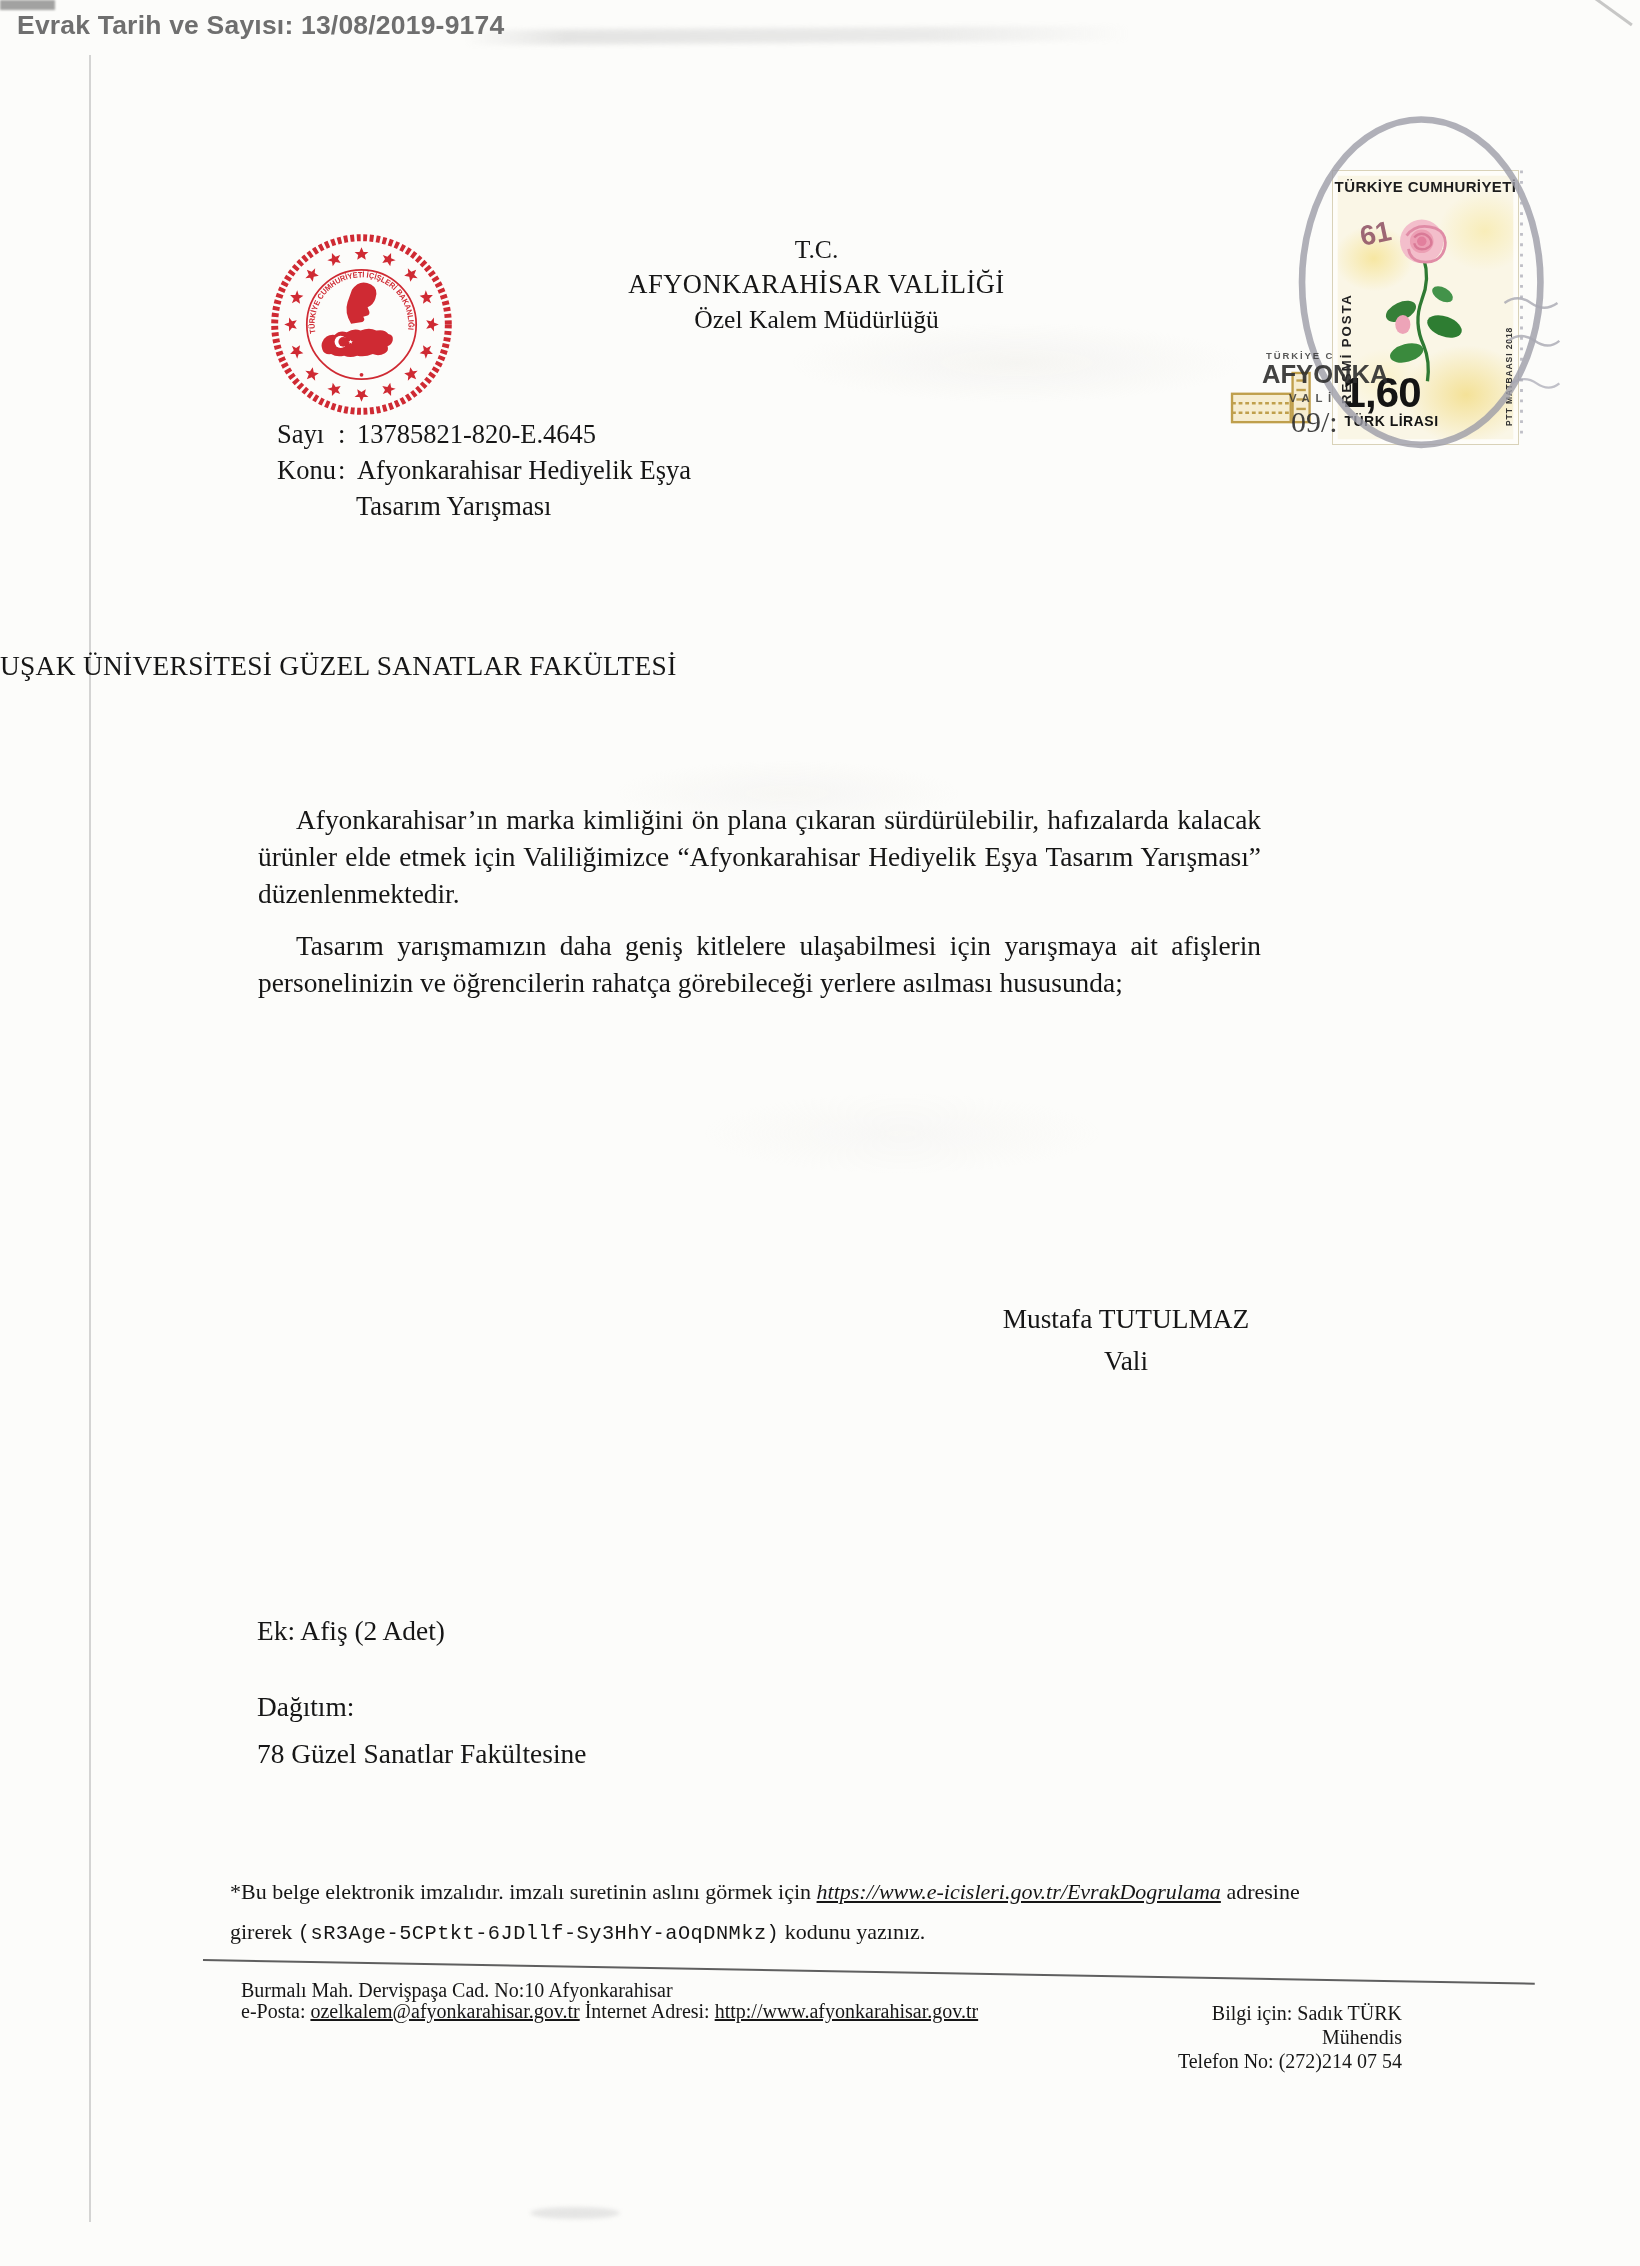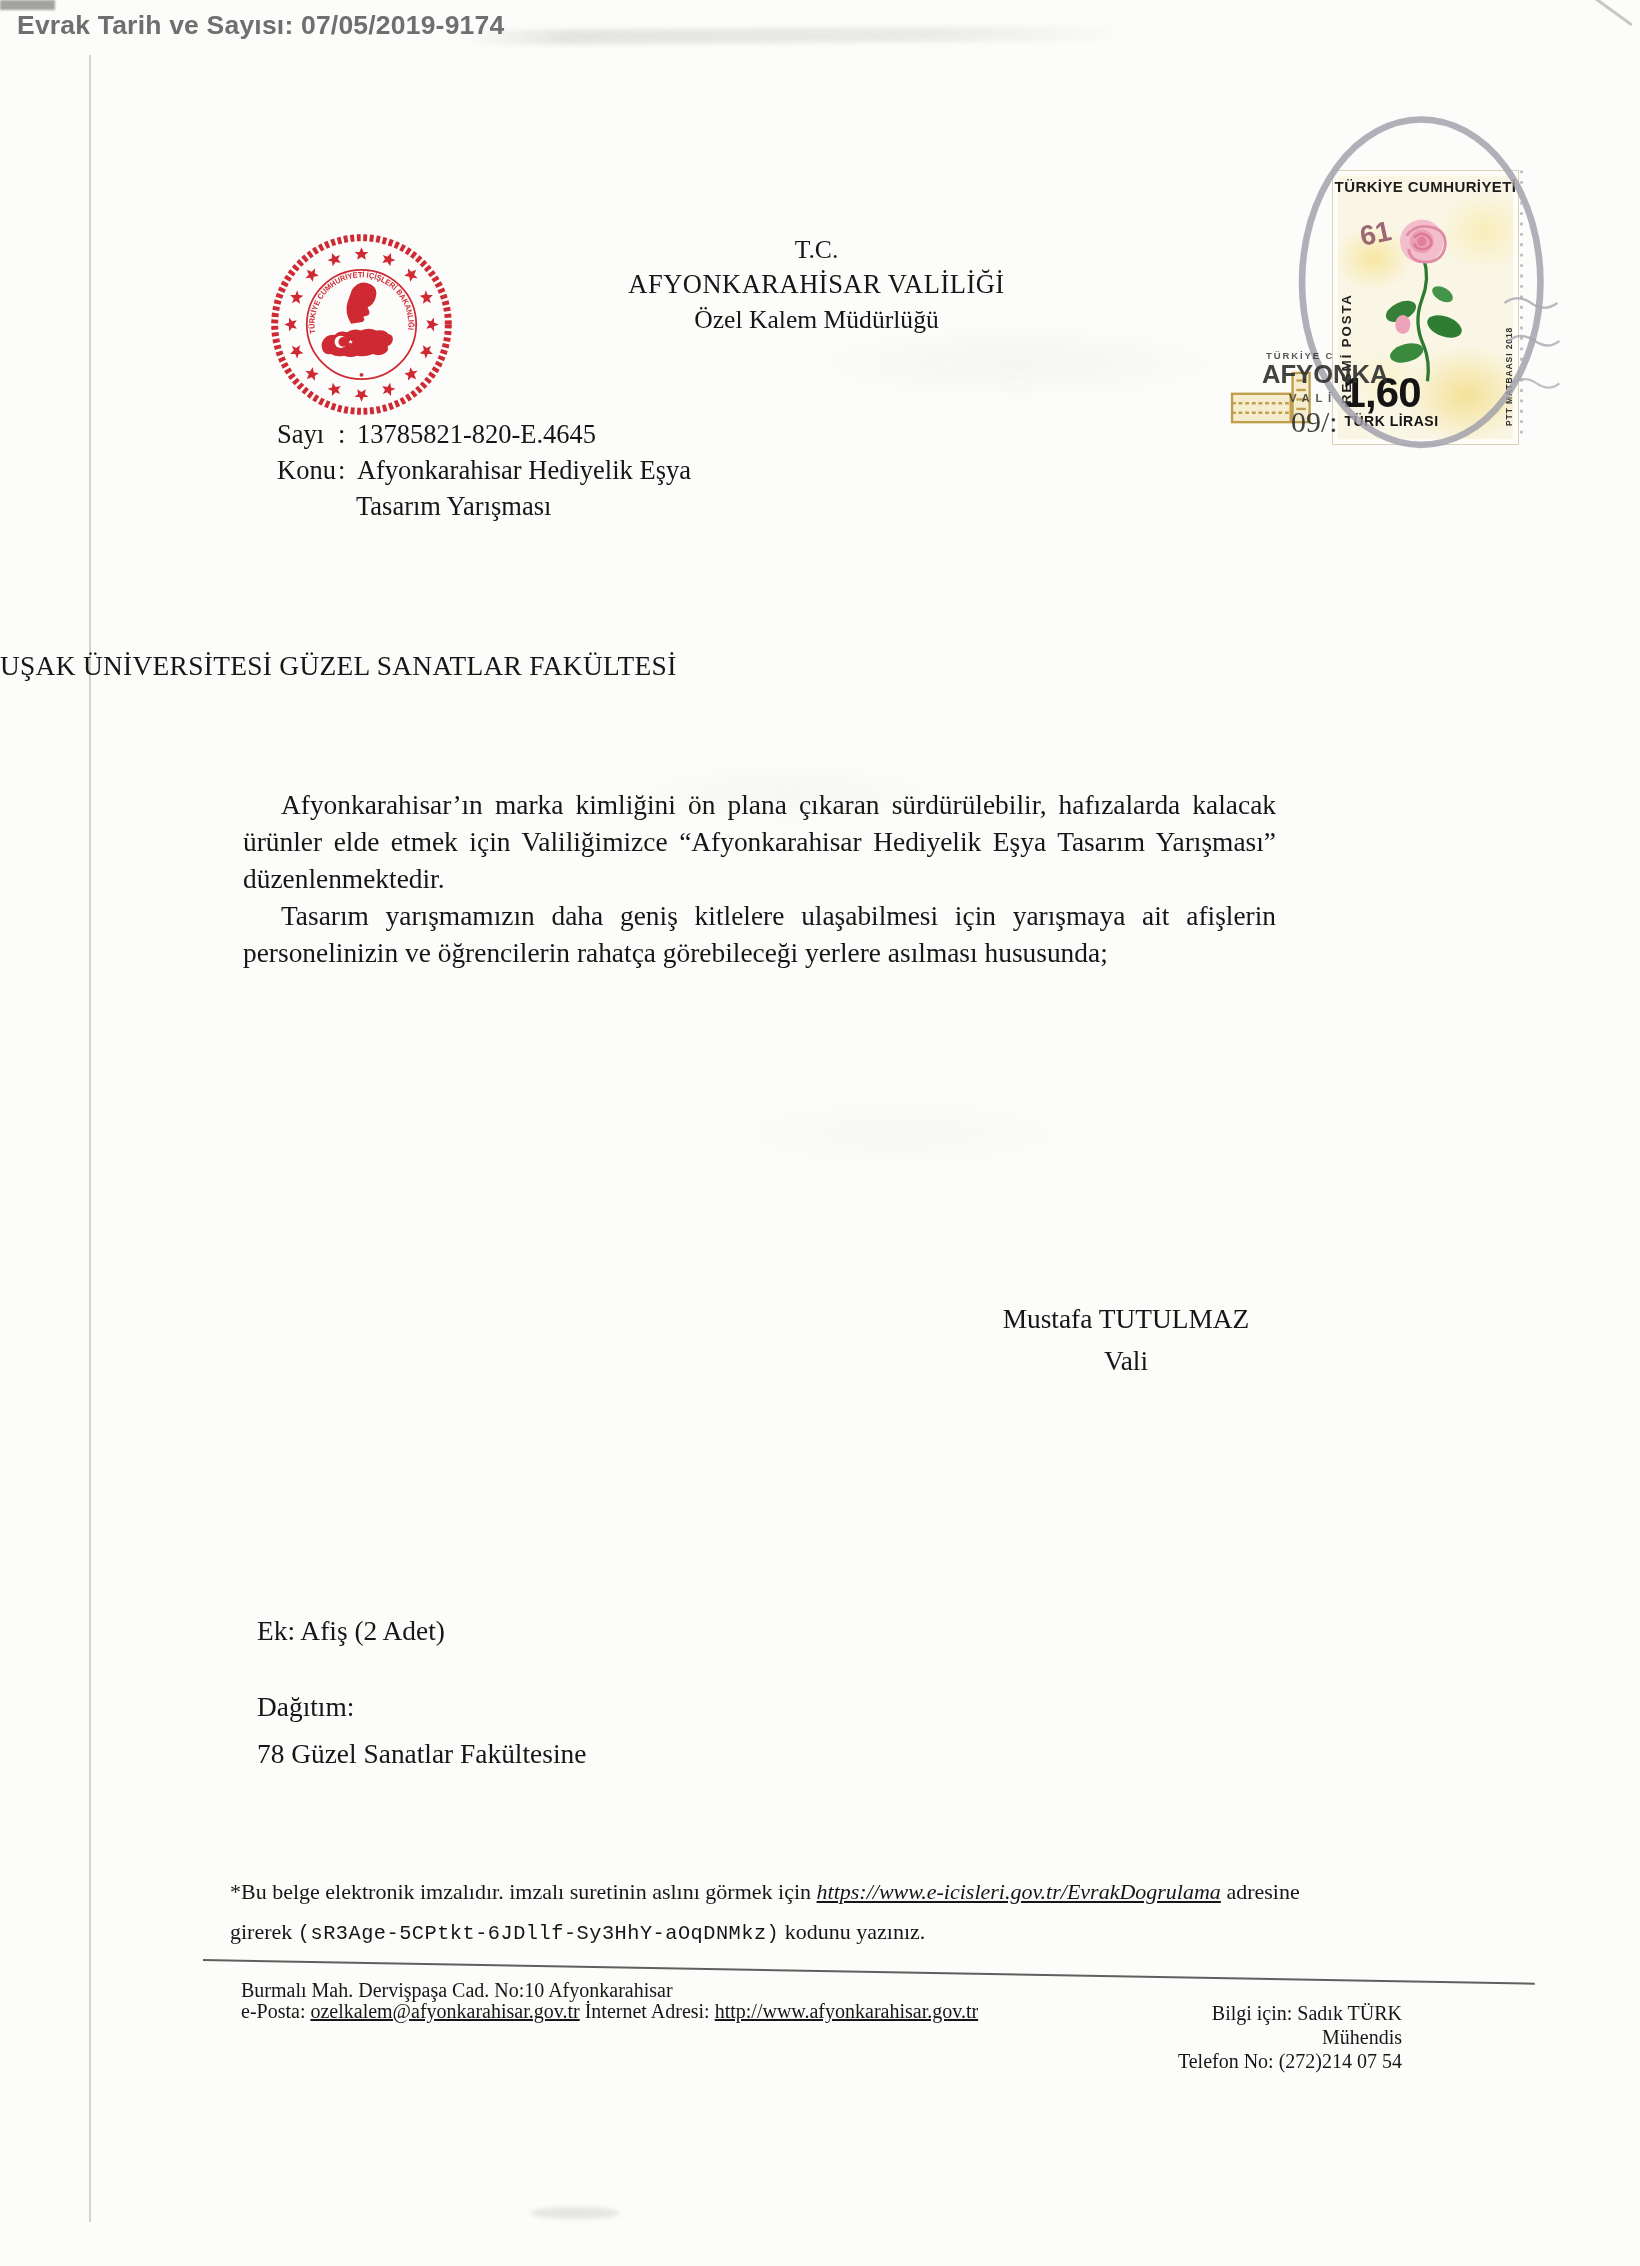--- a/index.html
+++ b/index.html
@@ -66,21 +66,21 @@
   #meta{left:277px;top:416px;font-size:26.5px;line-height:36px;}
   #meta .meta-row{display:flex;}
   #meta .ml{display:inline-block;width:61px;}
   #meta .mc{display:inline-block;width:13.2px;}
   #meta .mv{display:inline-block;margin-left:5.7px;}
   #meta .meta-wrap{margin-left:79px;}
 
   #recipient{left:0;top:651px;width:1633px;font-size:27.4px;letter-spacing:0.3px;}
 
   #body-text{left:243px;top:787px;width:1033px;font-size:27.4px;line-height:37px;}
-  #body-text p{margin:0;text-indent:38px;text-align:justify;}
+  #body-text p{margin:15px;text-indent:38px;text-align:justify;}
   #body-text p.no-justify{text-align:left;}
 
   #signature{left:965px;top:1298px;width:322px;text-align:center;font-size:27.4px;line-height:42px;}
 
   #ek-block{left:257px;top:1616px;font-size:27.4px;}
   #dagitim-block{left:257px;top:1692px;font-size:27.4px;}
   #dagitim-block .dg-item{margin-top:16px;}
 
   #footnote{left:230px;top:1872px;width:1107px;font-size:22px;line-height:40px;}
   #footnote .fn-link{font-style:italic;text-decoration:underline;color:#161616;}
@@ -94,21 +94,21 @@
 </style>
 </head>
 <body>
 
 <div class="abs scan-corner-smudge"></div>
 <div class="abs scan-top-streak"></div>
 <div class="abs scan-tr-mark"></div>
 <div class="abs scan-left-line"></div>
 <div class="abs scan-bottom-smudge"></div>
 
-<div class="abs" id="evrak-header">Evrak Tarih ve Sayısı: 07/05/2019-9174</div>
+<div class="abs" id="evrak-header">Evrak Tarih ve Sayısı: 13/08/2019-9174</div>
 
 <svg class="abs" id="emblem" viewBox="-110 -110 220 220">
   <defs>
     <path id="star5" d="M0,-8 L2.35,-2.47 L8,-2.47 L3.8,1.0 L4.94,6.47 L0,3.2 L-4.94,6.47 L-3.8,1.0 L-8,-2.47 L-2.35,-2.47 Z"></path>
     <path id="ringpath" d="M -53 10 A 54 54 0 1 1 53 10" fill="none"></path>
   </defs>
   <circle r="100" fill="none" stroke="#cf2a33" stroke-width="8" stroke-dasharray="4.5 3"></circle>
   <g fill="#cf2a33">
     <use href="#star5" transform="rotate(0) translate(0,-81)"></use>
     <use href="#star5" transform="rotate(22.5) translate(0,-81)"></use>

